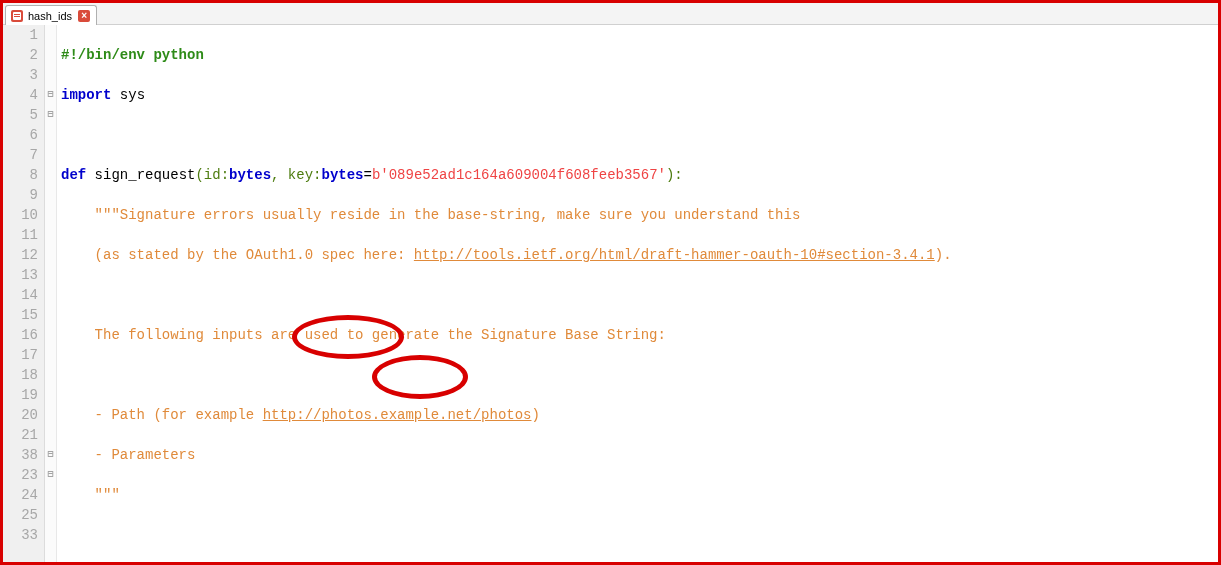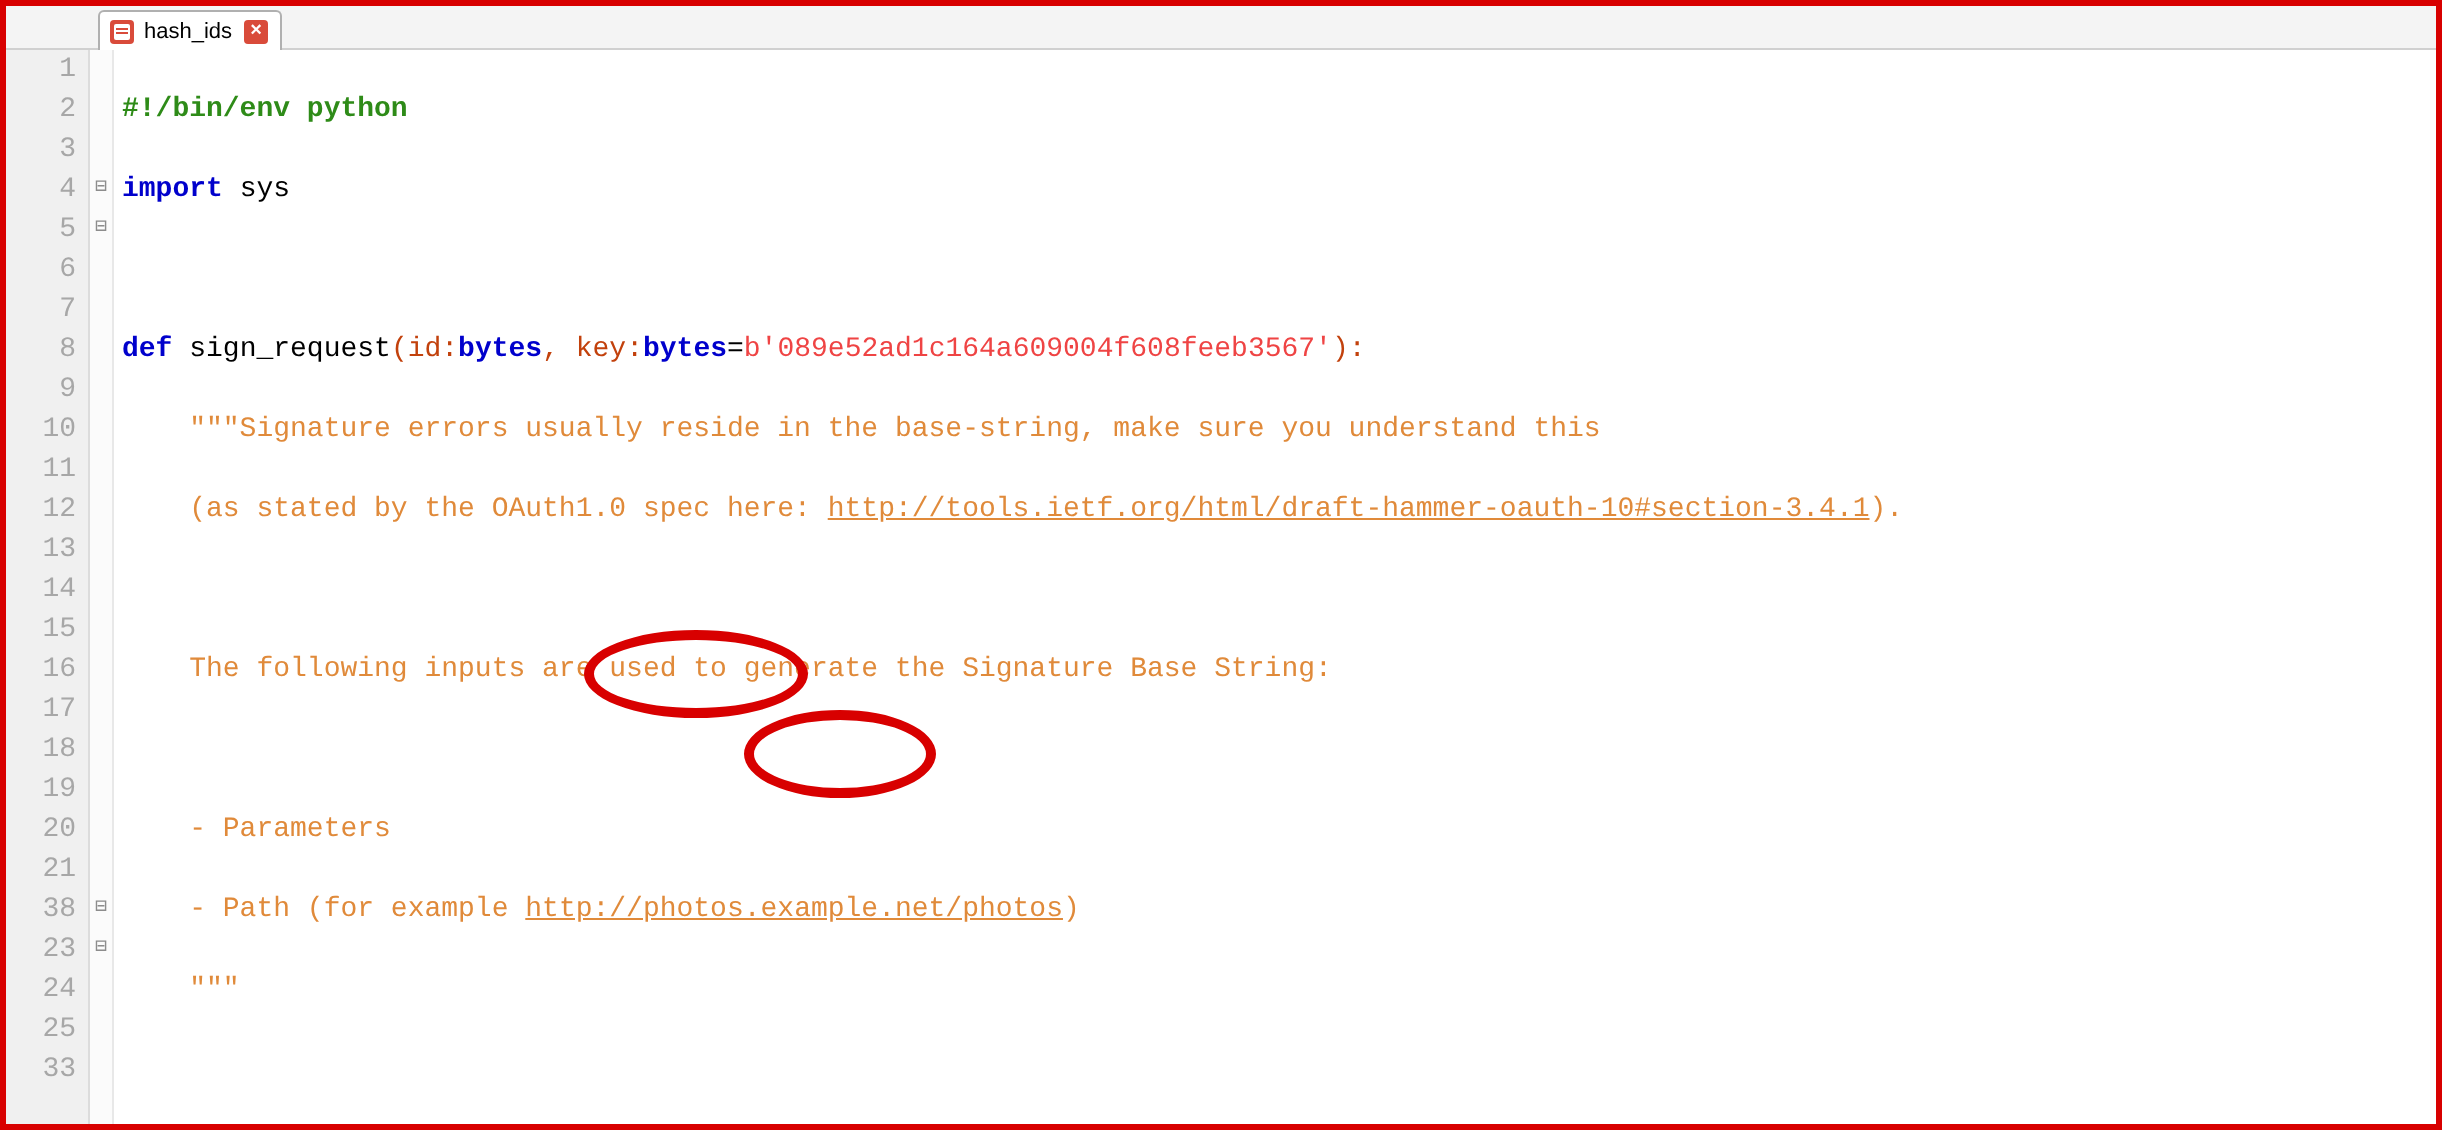--- a/index.html
+++ b/index.html
@@ -32,21 +32,20 @@
     border: 1px solid #b0b0b0;
     border-bottom: none;
     padding: 1px 6px 1px 4px;
     font-family: Tahoma, Arial, sans-serif;
     font-size: 11px;
     height: 20px;
     border-top-left-radius: 3px;
     border-top-right-radius: 3px;
     position: relative;
     top: 1px;
-    margin-left: 44px;
   }
   .tab-icon {
     width: 14px;
     height: 14px;
     margin-right: 4px;
     display: flex;
     align-items: center;
     justify-content: center;
   }
   .tab-close {
@@ -102,21 +101,21 @@
   }
   .code .line { height: 20px; white-space: pre; }
   .c-shebang { color: #2e8b18; font-weight: bold; }
   .c-kw { color: #0000cc; font-weight: bold; }
   .c-ident { color: #000; }
   .c-bytes { color: #ef4444; }
   .c-doc { color: #e08a3a; }
   .c-doclink { color: #e08a3a; text-decoration: underline; }
   .c-op { color: #000; }
   .c-def { color: #000; }
-  .c-paren { color:#c2410c; }
+  .c-paren { color:#4d7c0f; }
   .annotation-layer {
     position: absolute;
     top: 0; left: 0; right: 0; bottom: 0;
     pointer-events: none;
   }
   .red-ellipse {
     position: absolute;
     border: 5px solid #d80000;
     border-radius: 50%;
     background: transparent;
@@ -205,22 +204,22 @@
     <div class="code">
 <div class="line"><span class="c-shebang">#!/bin/env python</span></div>
 <div class="line"><span class="c-kw">import</span><span class="c-ident"> sys</span></div>
 <div class="line"></div>
 <div class="line"><span class="c-kw">def</span><span class="c-def"> sign_request</span><span class="c-paren">(id:</span><span class="c-kw">bytes</span><span class="c-paren">, key:</span><span class="c-kw">bytes</span><span class="c-op">=</span><span class="c-bytes">b'089e52ad1c164a609004f608feeb3567'</span><span class="c-paren">):</span></div>
 <div class="line"><span class="c-doc">    """Signature errors usually reside in the base-string, make sure you understand this</span></div>
 <div class="line"><span class="c-doc">    (as stated by the OAuth1.0 spec here: </span><span class="c-doclink">http://tools.ietf.org/html/draft-hammer-oauth-10#section-3.4.1</span><span class="c-doc">).</span></div>
 <div class="line"></div>
 <div class="line"><span class="c-doc">    The following inputs are used to generate the Signature Base String:</span></div>
 <div class="line"></div>
+<div class="line"><span class="c-doc">    - Path (for example </span><span class="c-doclink">http://photos.example.net/photos</span><span class="c-doc">)</span></div>
 <div class="line"><span class="c-doc">    - Parameters</span></div>
-<div class="line"><span class="c-doc">    - Path (for example </span><span class="c-doclink">http://photos.example.net/photos</span><span class="c-doc">)</span></div>
 <div class="line"><span class="c-doc">    """</span></div>
 
 
 
 
 
 
 
 
 

